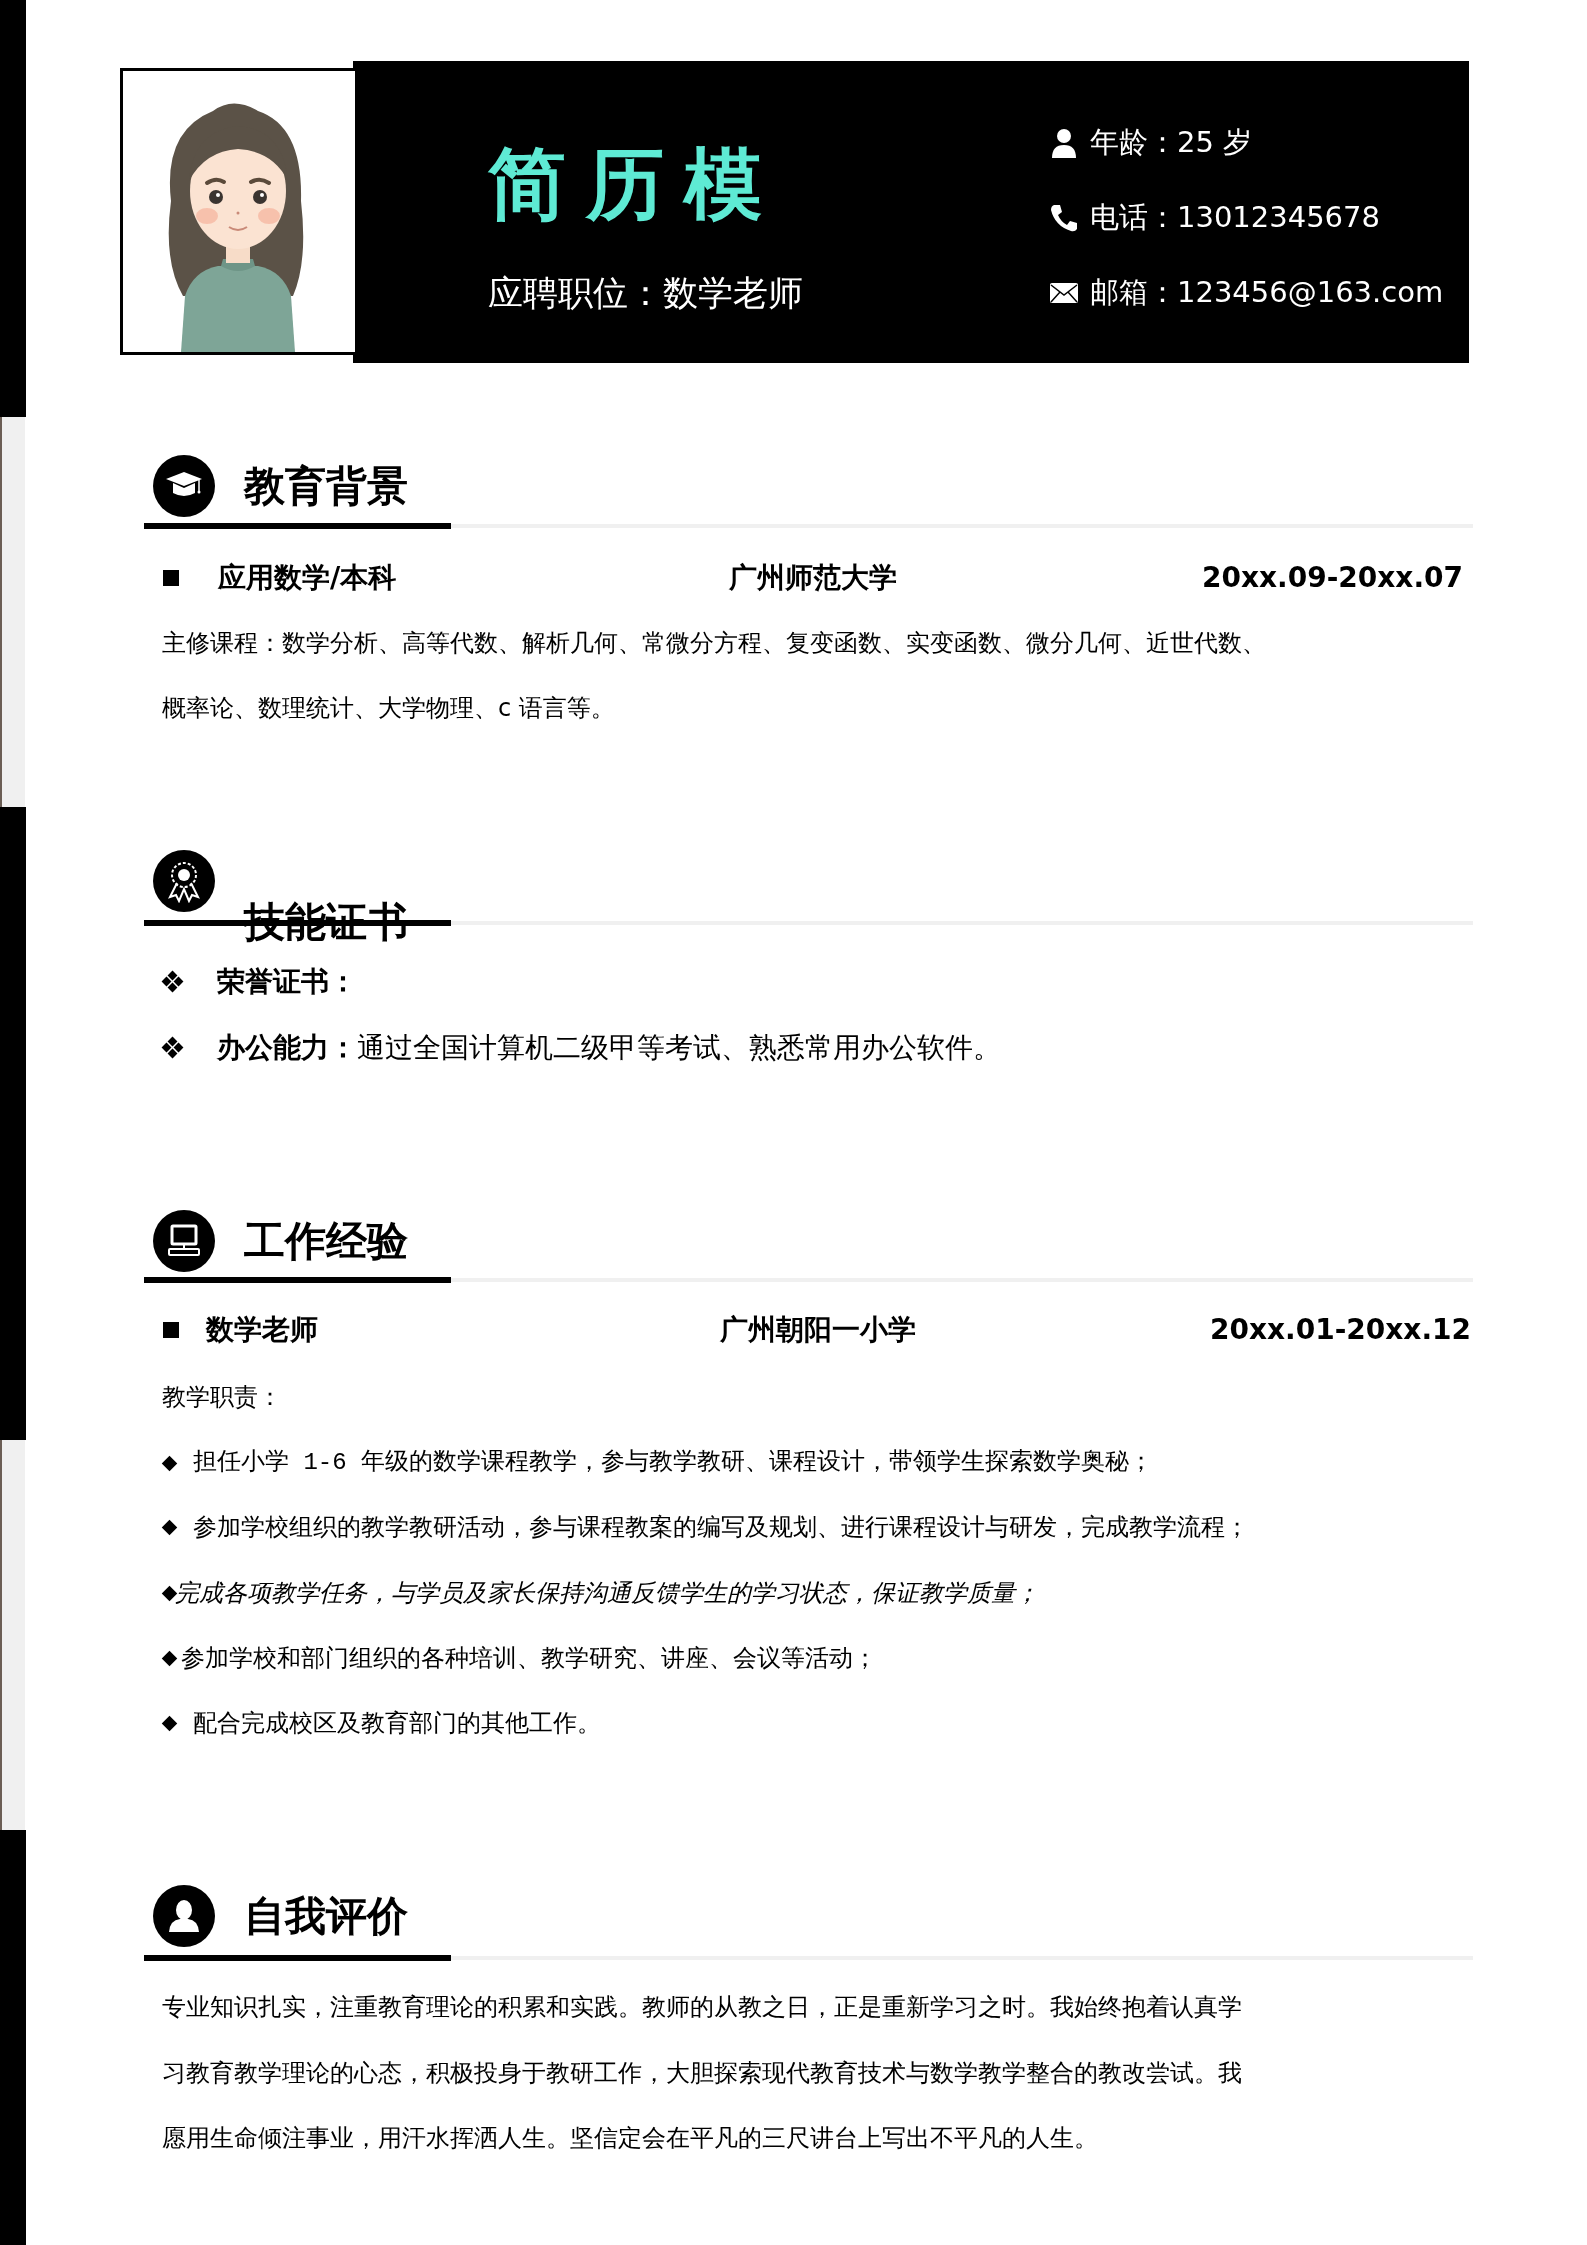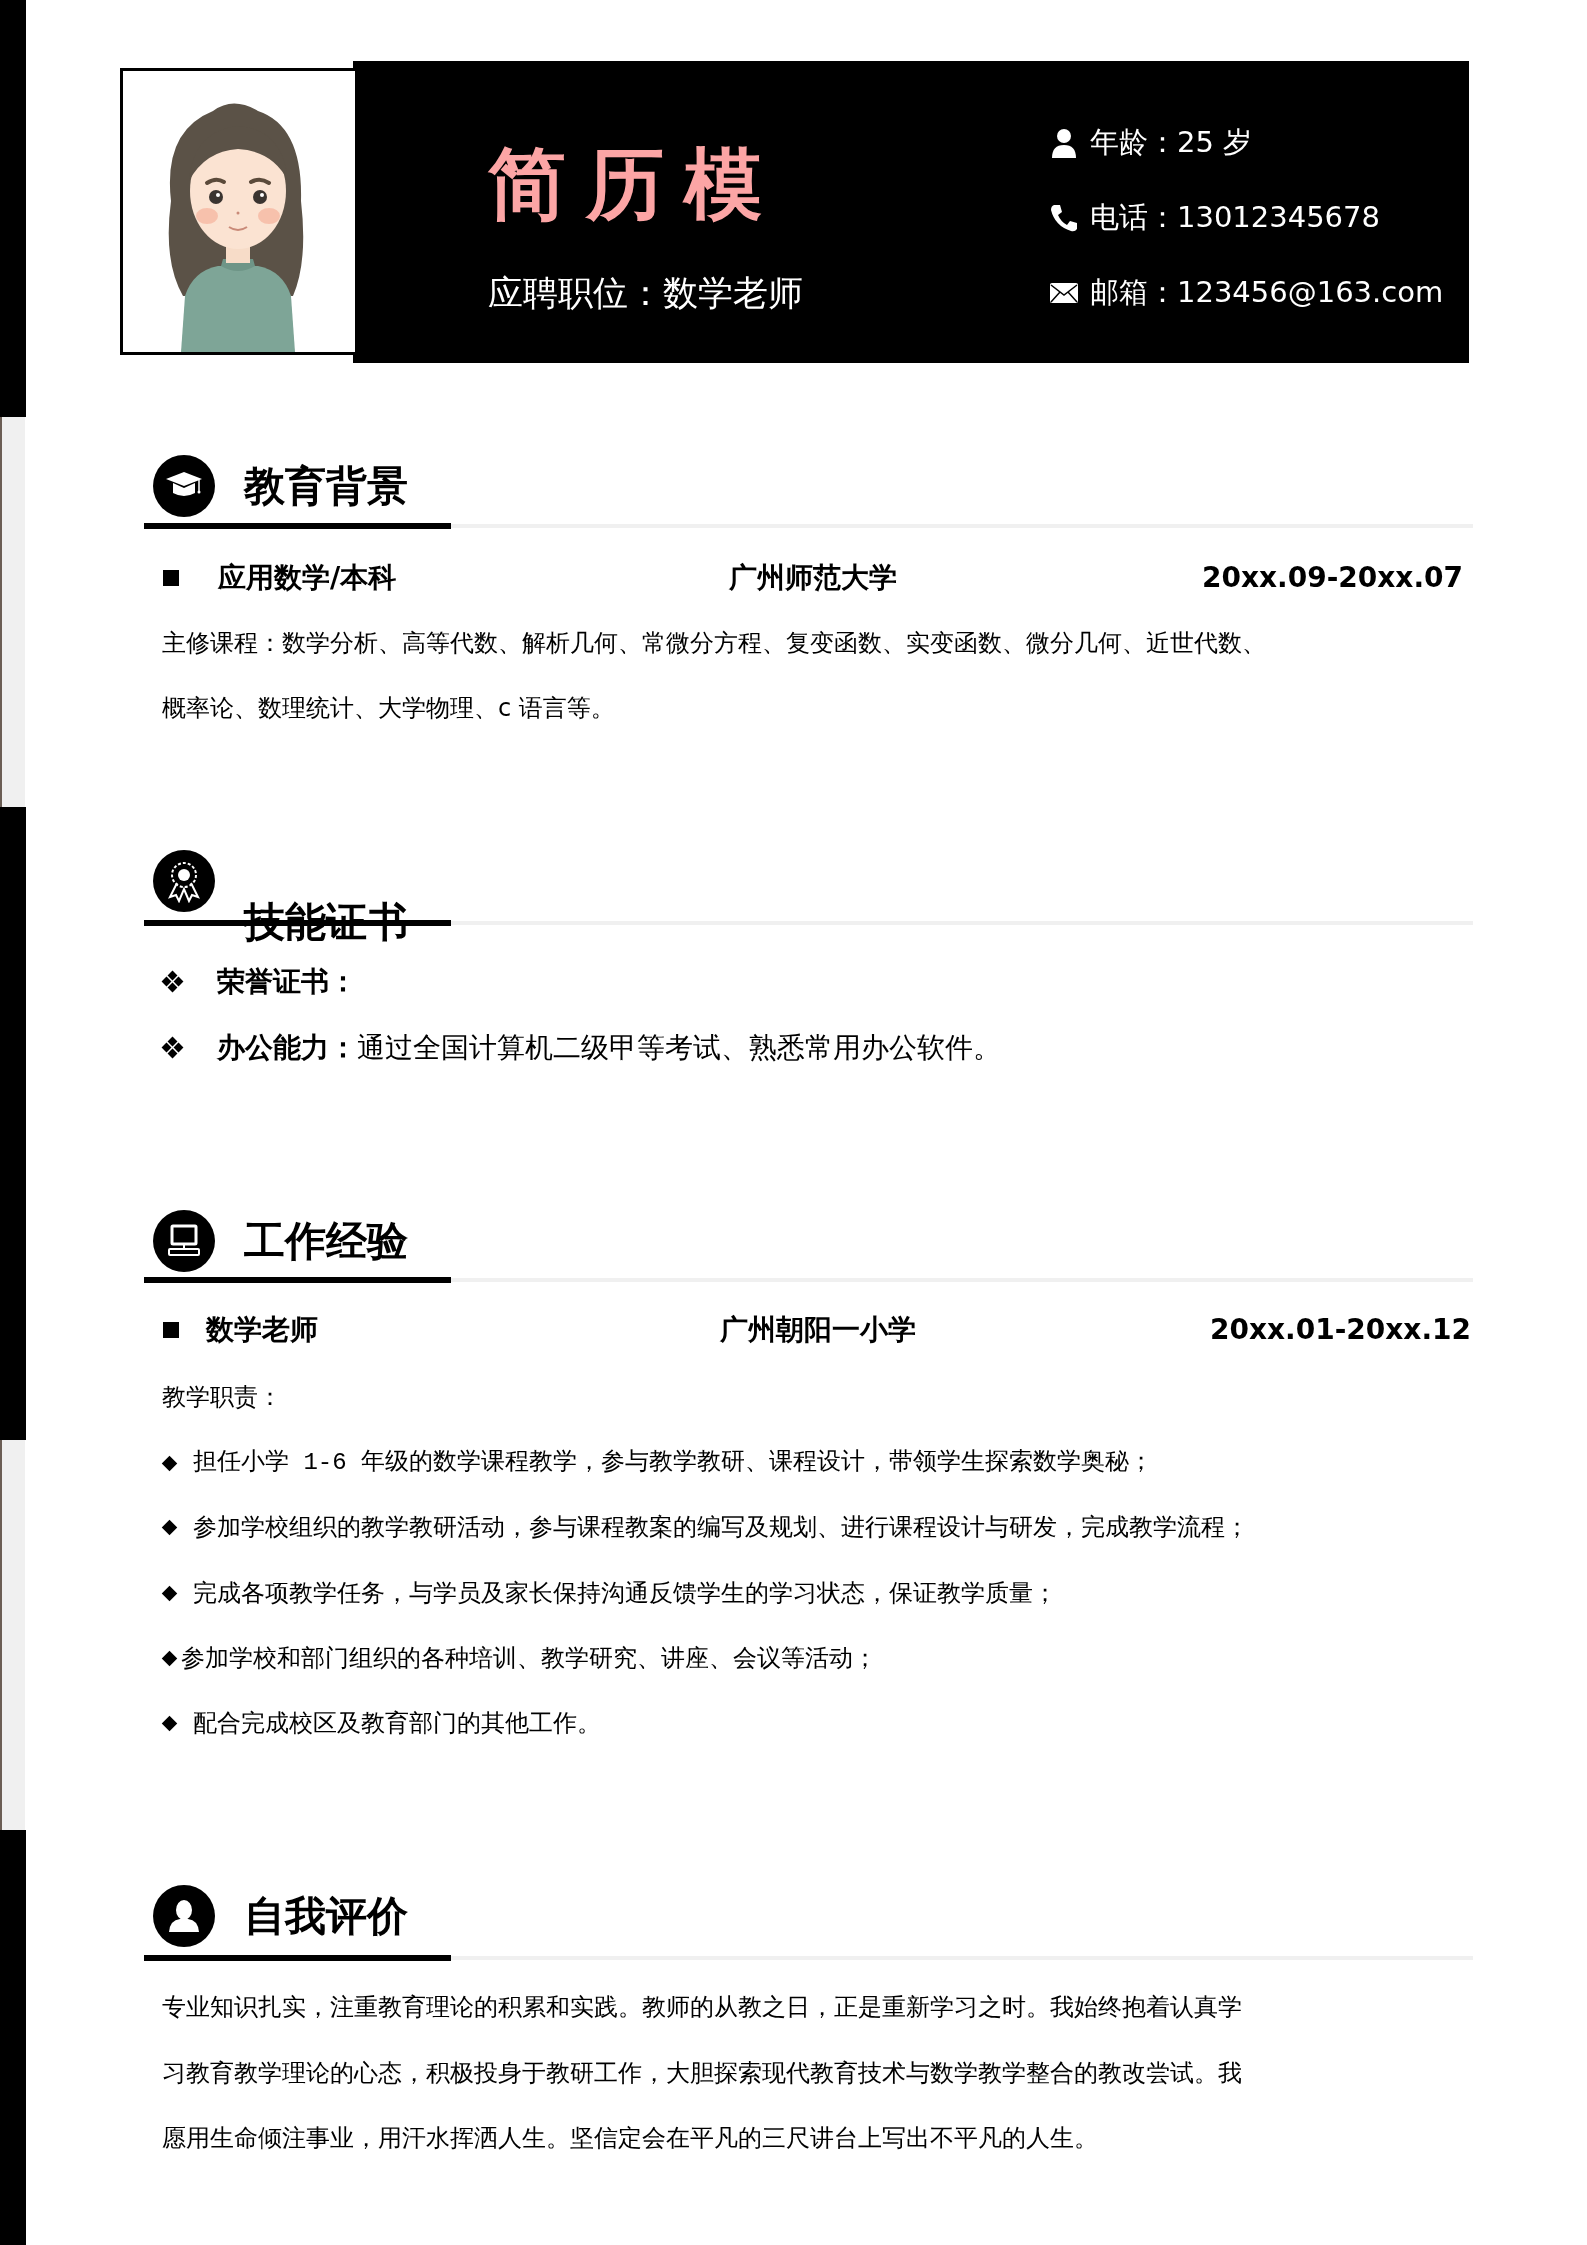--- a/index.html
+++ b/index.html
@@ -7,21 +7,21 @@
          font-family:"DejaVu Sans","Liberation Sans",sans-serif; color:#000; }
   .strip { position:absolute; left:0; width:26px; }
   .strip.black { background:#000; }
   .strip.gray { background:#f0f0f0; border-left:2px solid #6b5e55; width:25px; box-sizing:border-box; }
 
   
   .photo { position:absolute; left:120px; top:68px; width:238px; height:287px;
            border:3px solid #000; box-sizing:border-box; background:#fff; overflow:hidden; }
 
   .header { position:absolute; left:353px; top:61px; width:1116px; height:302px; background:#000; }
-  .name { position:absolute; left:135px; top:78px; font-size:78px; font-weight:bold; color:#fca5a5;
+  .name { position:absolute; left:135px; top:78px; font-size:78px; font-weight:bold; color:#5eead4;
           letter-spacing:20px; line-height:90px; white-space:nowrap; }
   .subtitle { position:absolute; left:135px; top:212px; font-size:35px; color:#fff; line-height:40px; white-space:nowrap; }
   .contact { position:absolute; left:695px; height:40px; display:flex; align-items:center; color:#fff;
              font-size:29px; white-space:nowrap; }
   .contact .ic { width:32px; height:32px; display:flex; align-items:center; justify-content:center; margin-right:10px; }
 
   .sec-icon { position:absolute; left:153px; width:62px; height:62px; border-radius:50%; background:#000;
               display:flex; align-items:center; justify-content:center; }
   .sec-title { position:absolute; left:244px; font-size:41px; font-weight:bold; line-height:50px; white-space:nowrap; }
   .rule-black { position:absolute; left:144px; width:307px; height:6px; background:#000; }
@@ -188,21 +188,21 @@
 <div class="txt" style="top:1443px;">
     <span class="diamond"></span>
     <span style="margin-left:18px;font-family:Liberation Mono, monospace;">担任小学 1-6 年级的数学课程教学，参与教学教研、课程设计，带领学生探索数学奥秘；</span>
   </div>
 <div class="txt" style="top:1507px;">
     <span class="diamond"></span>
     <span style="margin-left:18px;">参加学校组织的教学教研活动，参与课程教案的编写及规划、进行课程设计与研发，完成教学流程；</span>
   </div>
 <div class="txt" style="top:1573px;">
     <span class="diamond"></span>
-    <span style="margin-left:18px;">完成各项教学任务，与学员及家长保持沟通反馈学生的学习状态，保证教学质量；</span>
+    <span style="font-style:italic;">完成各项教学任务，与学员及家长保持沟通反馈学生的学习状态，保证教学质量；</span>
   </div>
 <div class="txt" style="top:1638px;">
     <span class="diamond"></span>
     <span style="margin-left:6px;">参加学校和部门组织的各种培训、教学研究、讲座、会议等活动；</span>
   </div>
 <div class="txt" style="top:1703px;">
     <span class="diamond"></span>
     <span style="margin-left:18px;">配合完成校区及教育部门的其他工作。</span>
   </div>
 

